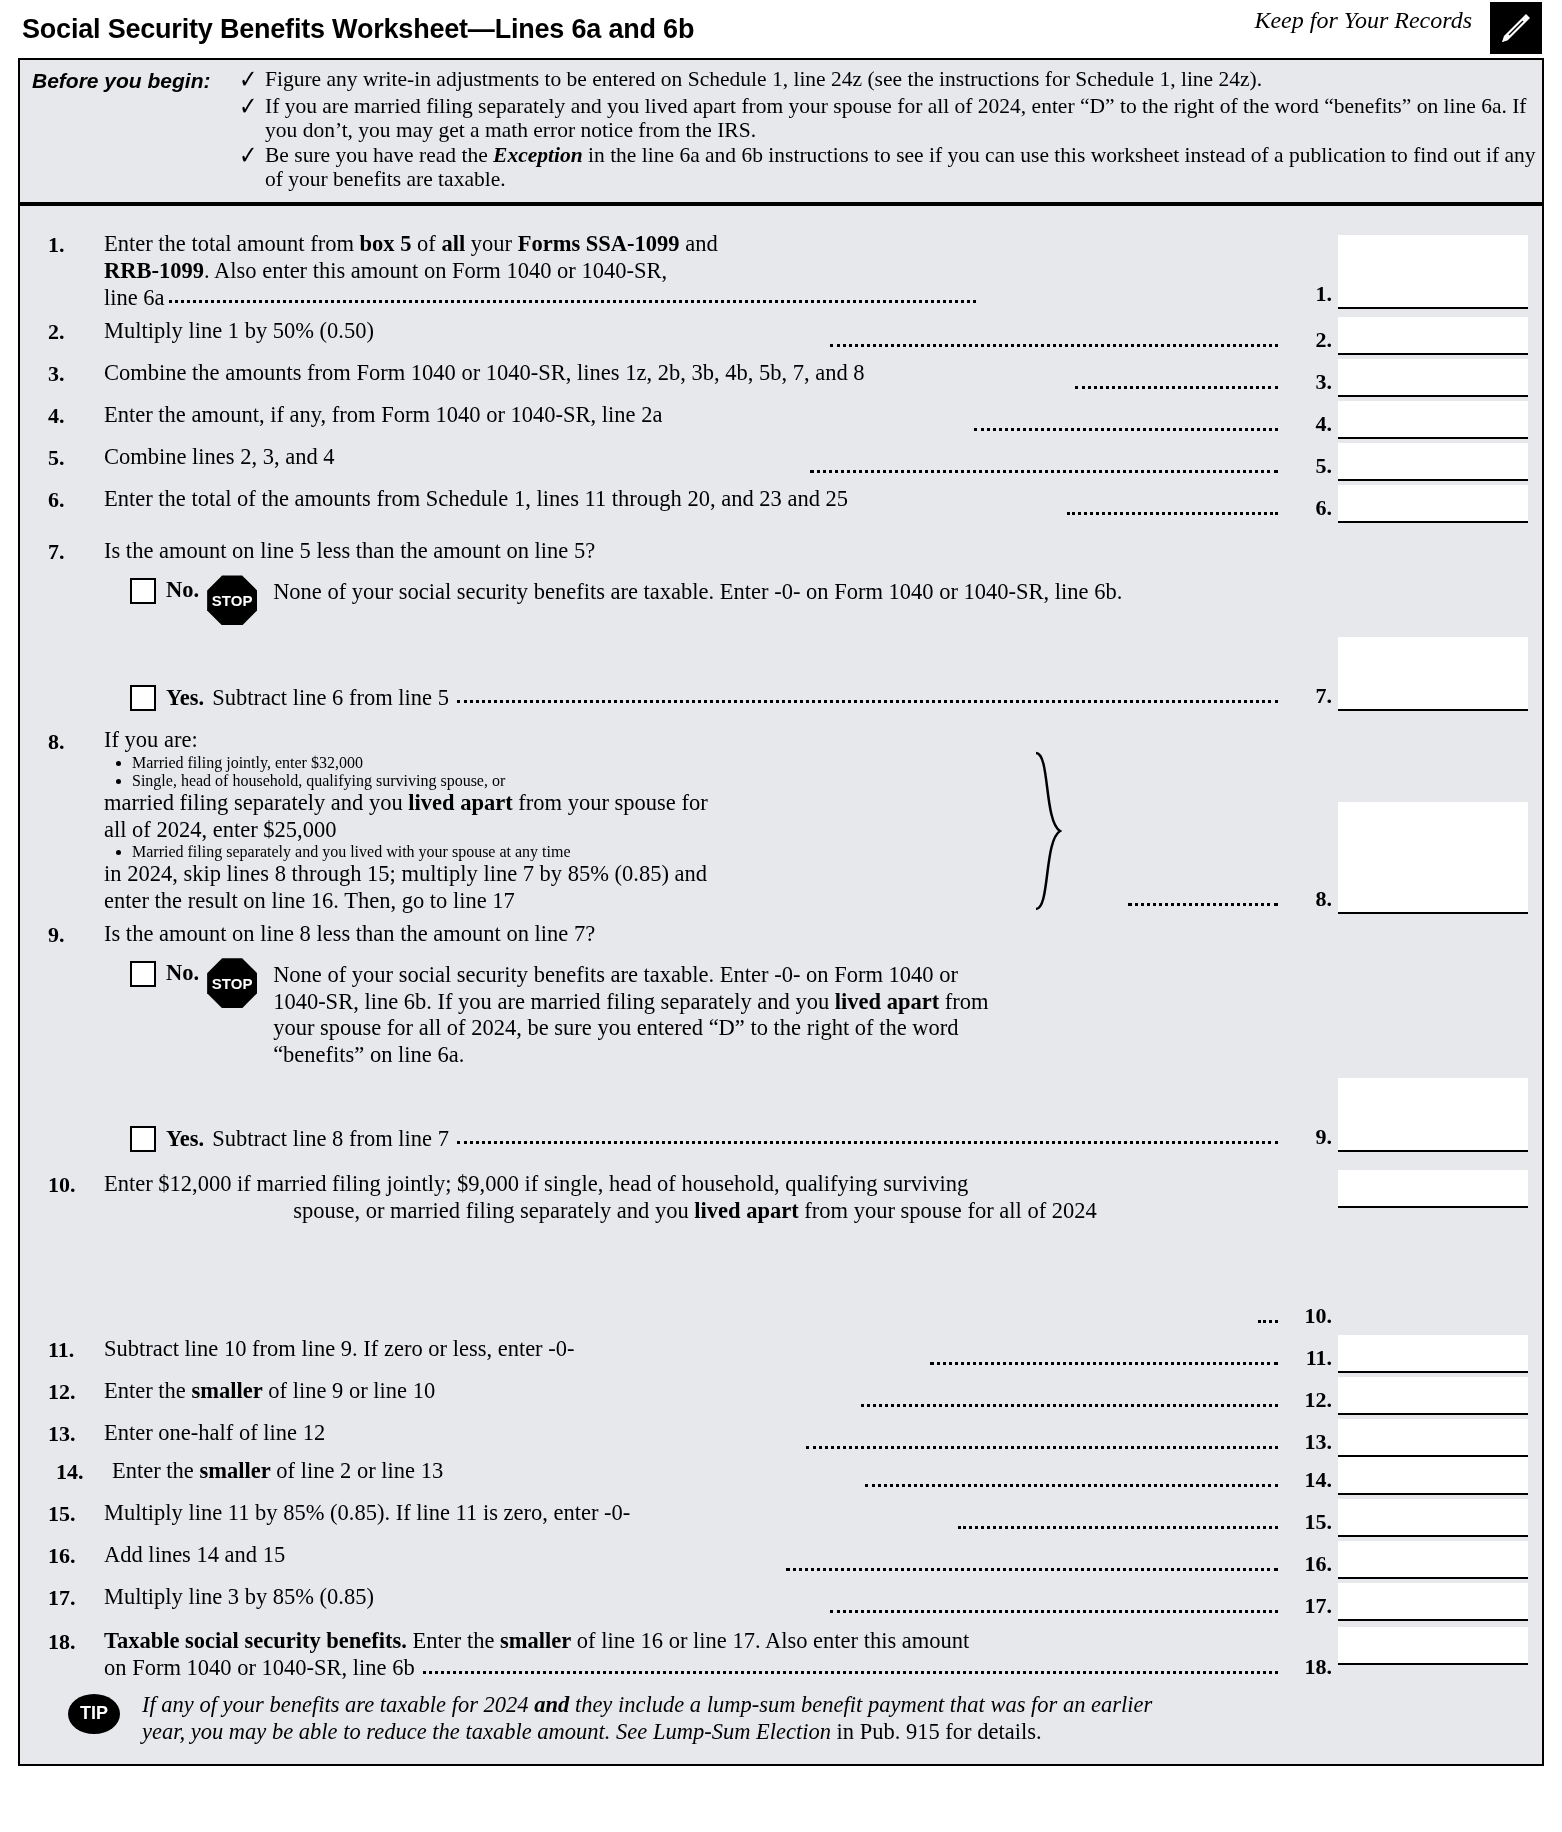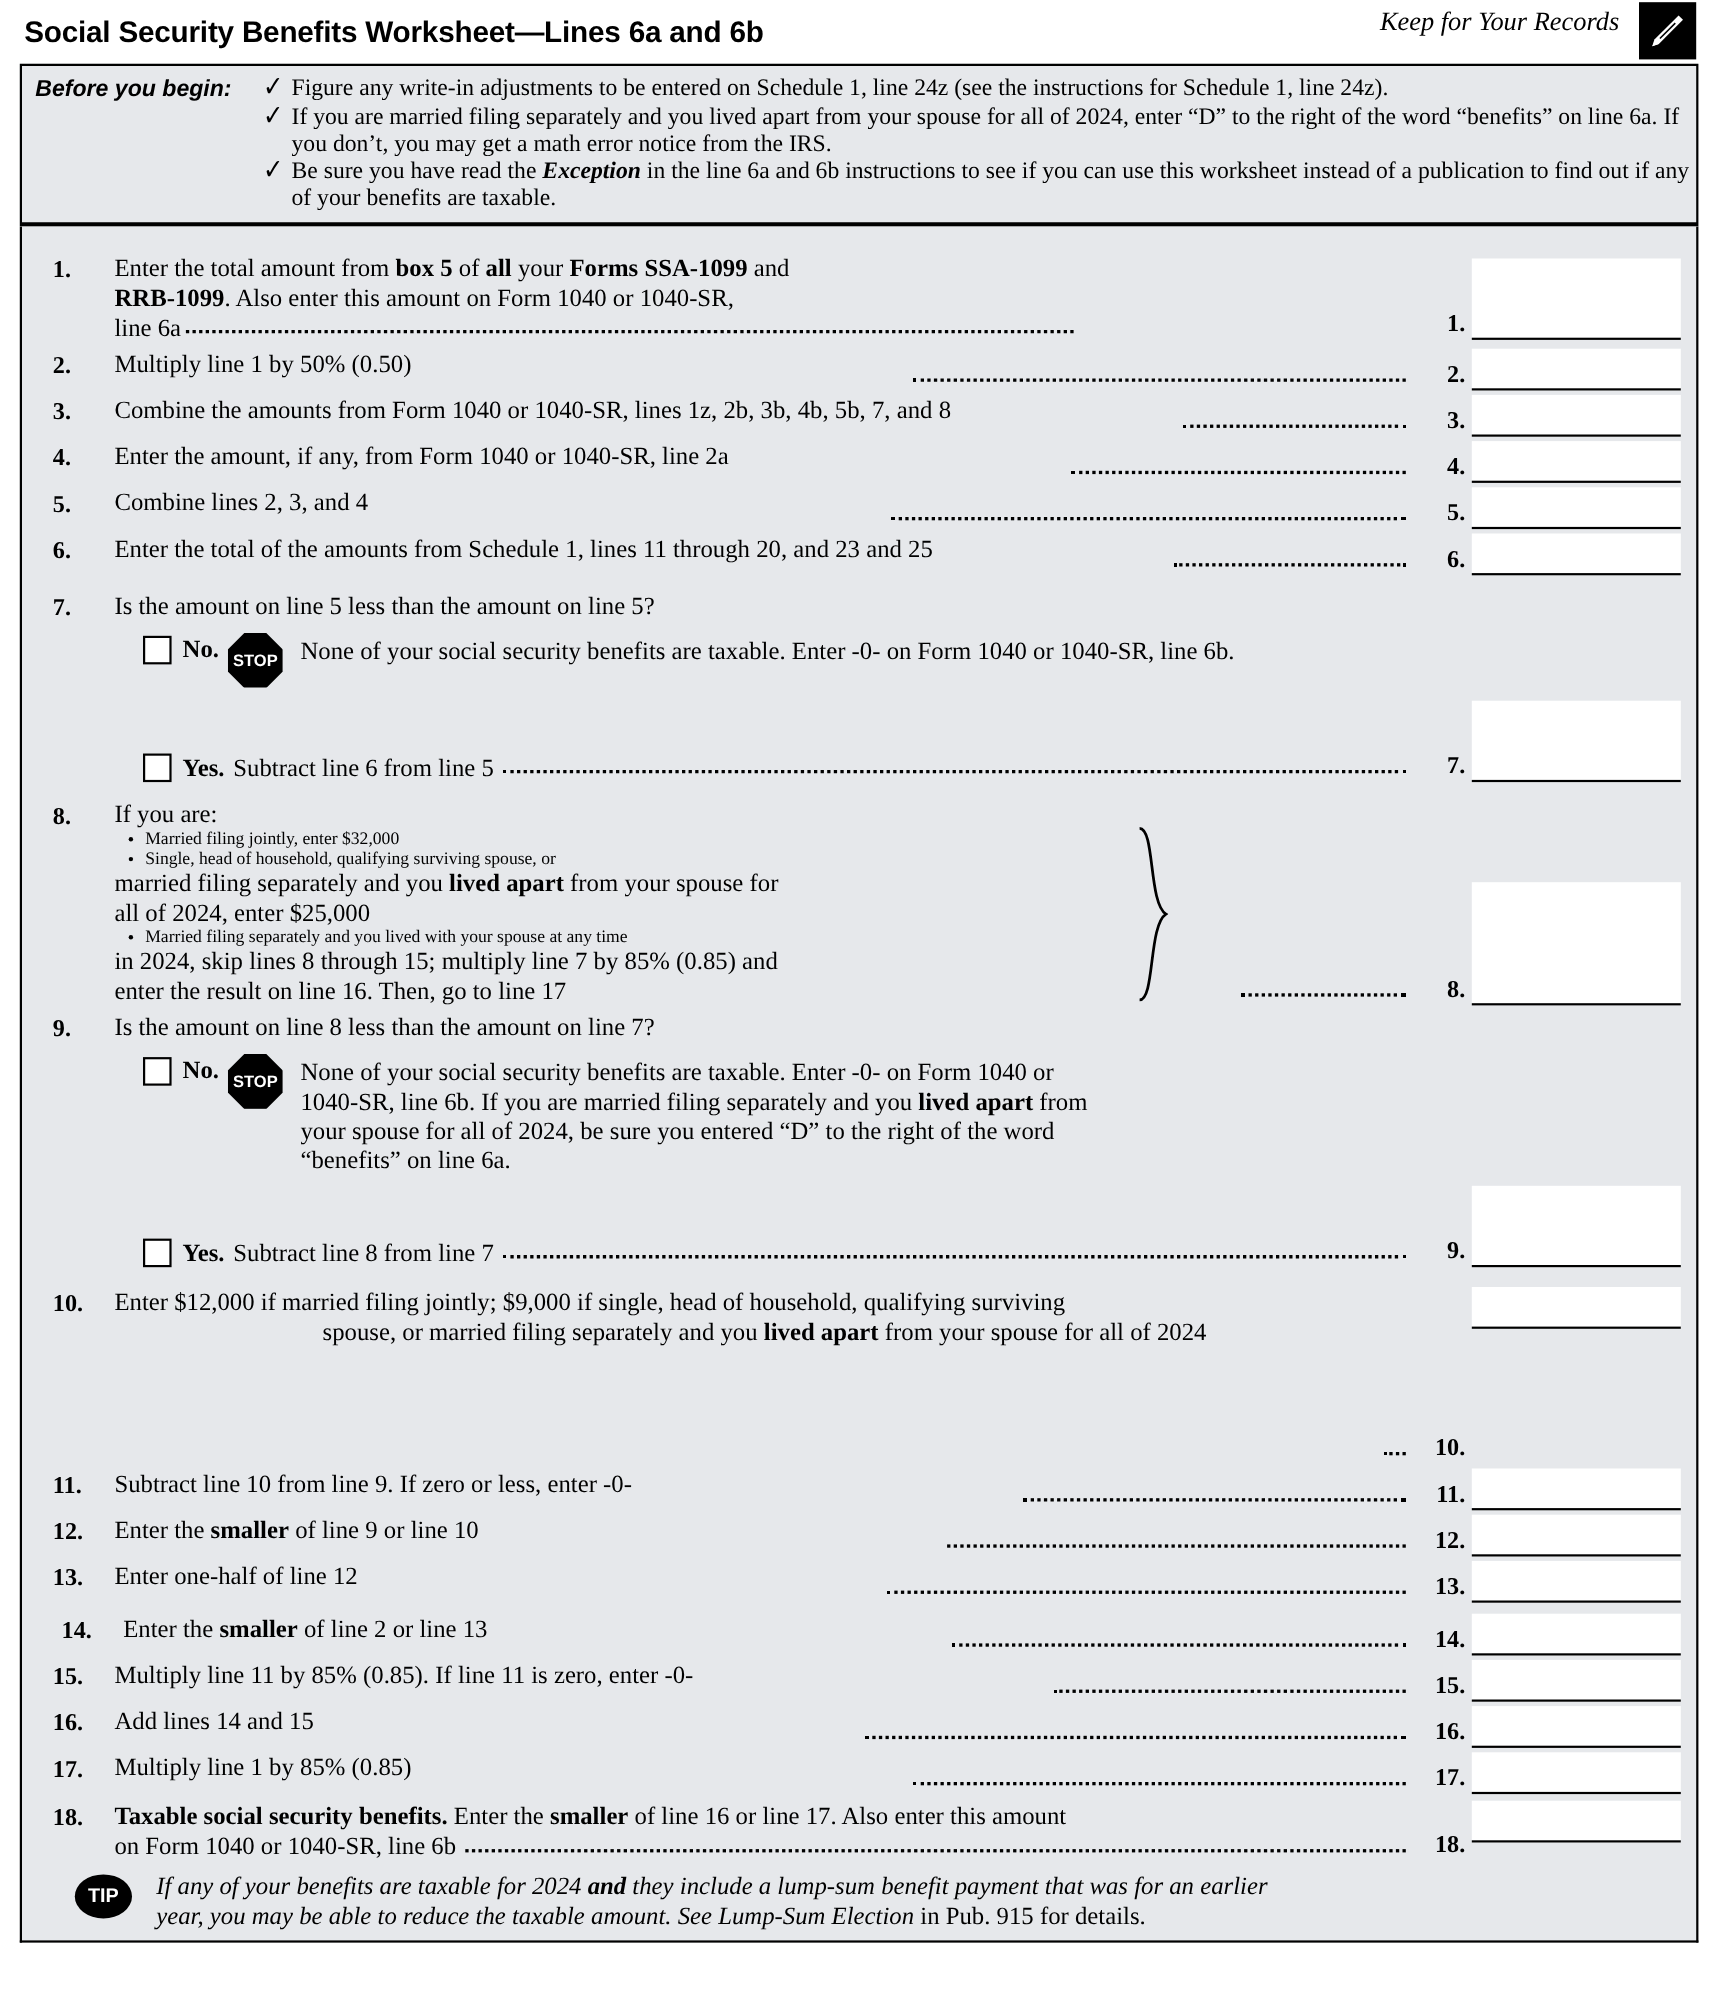--- a/index.html
+++ b/index.html
@@ -480,21 +480,21 @@
     </div>
 
     <div class="row" style="margin-top:4px;">
       <div class="num">13.</div>
       <div class="txt">Enter one-half of line 12</div>
       <div class="dots"></div>
       <div class="rnum">13.</div>
       <div class="amount-cell"></div>
     </div>
 
-    <div class="row" style="margin-top:10px;padding-left:36px;">
+    <div class="row" style="margin-top:0;padding-left:36px;">
       <div class="num">14.</div>
       <div class="txt">Enter the <b>smaller</b> of line 2 or line 13</div>
       <div class="dots"></div>
       <div class="rnum">14.</div>
       <div class="amount-cell"></div>
     </div>
 
     <div class="row" style="margin-top:4px;">
       <div class="num">15.</div>
       <div class="txt">Multiply line 11 by 85% (0.85). If line 11 is zero, enter -0-</div>
@@ -506,21 +506,21 @@
     <div class="row" style="margin-top:4px;">
       <div class="num">16.</div>
       <div class="txt">Add lines 14 and 15</div>
       <div class="dots"></div>
       <div class="rnum">16.</div>
       <div class="amount-cell"></div>
     </div>
 
     <div class="row" style="margin-top:4px;">
       <div class="num">17.</div>
-      <div class="txt">Multiply line 1 by 85% (0.85)</div>
+      <div class="txt">Multiply line 3 by 85% (0.85)</div>
       <div class="dots"></div>
       <div class="rnum">17.</div>
       <div class="amount-cell"></div>
     </div>
 
     <div class="row" style="margin-top:6px;">
       <div class="num">18.</div>
       <div class="txt">
         <b>Taxable social security benefits.</b> Enter the <b>smaller</b> of line 16 or line 17. Also enter this amount<br>
         <span style="display:flex;align-items:flex-end;width:100%;">

